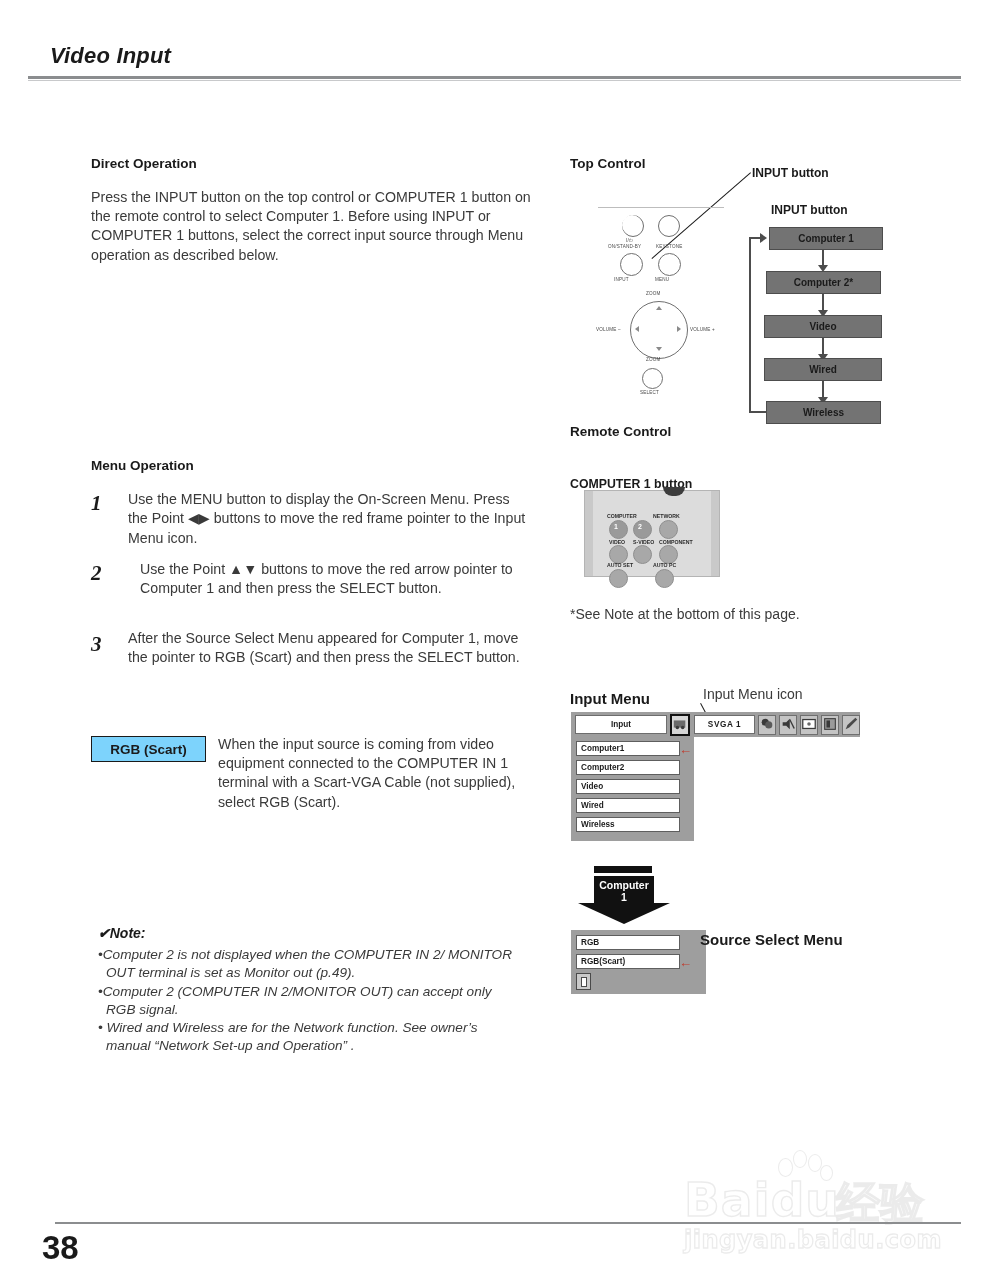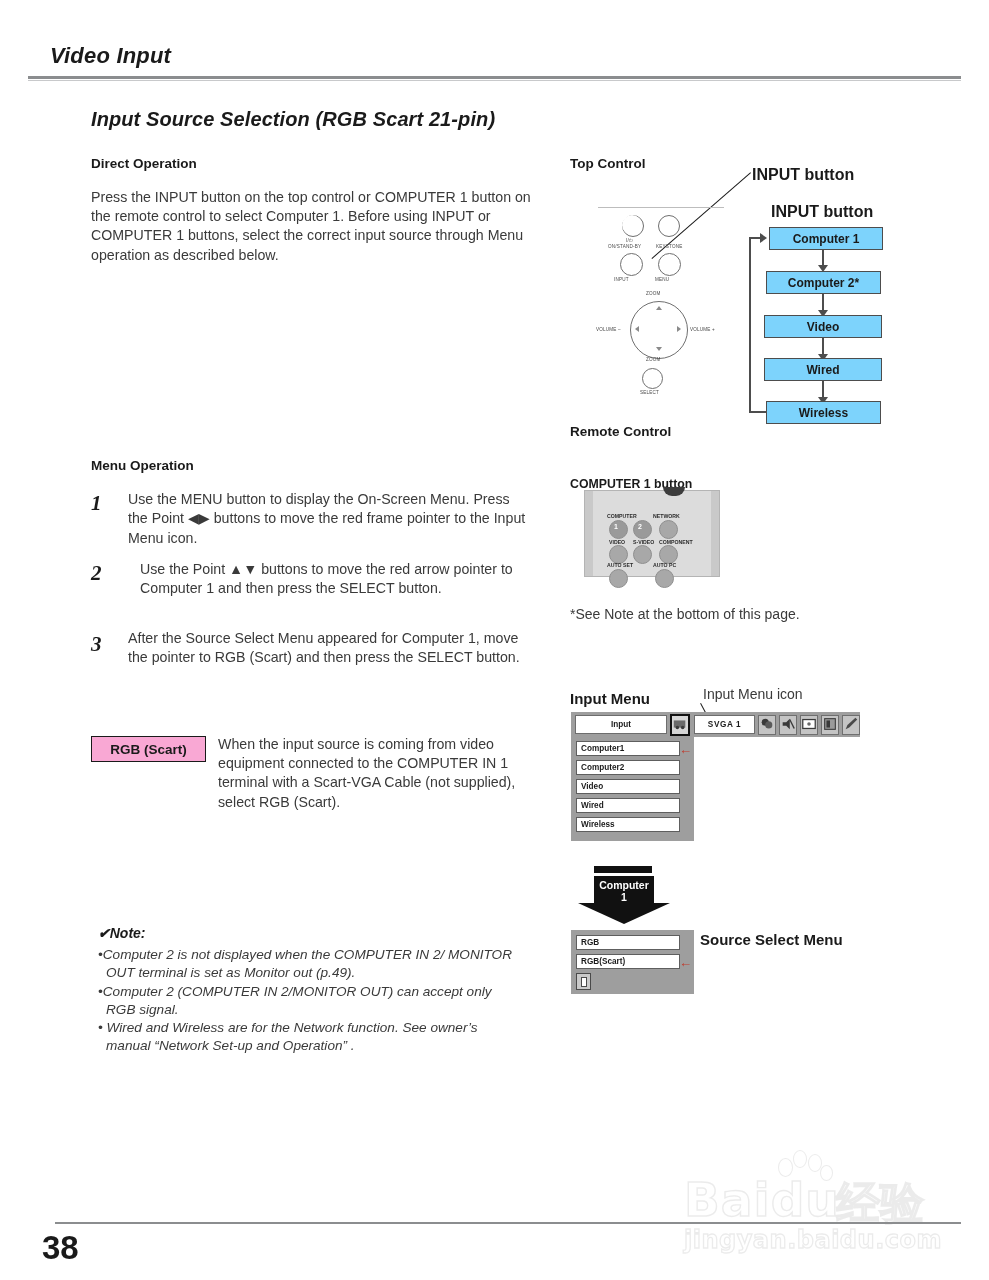--- a/index.html
+++ b/index.html
@@ -52,21 +52,21 @@
     position:absolute;font-size:21px;font-style:italic;font-weight:bold;
     font-family:"Liberation Serif", serif;color:#1a1a1a;
   }
   .step-txt{
     position:absolute;font-size:14.2px;line-height:19.3px;color:#3a3a3a;width:400px;
   }
 
   
   .callout-box{
     position:absolute;left:91px;top:736px;width:113px;height:24px;
-    border:1.6px solid #1a1a1a;background:#f9a8d4;
+    border:1.6px solid #1a1a1a;background:#7dd3fc;
     display:flex;align-items:center;justify-content:center;
     font-size:13.5px;font-weight:bold;color:#1a1a1a;
   }
   #rgb-scart-desc{left:218px;top:735px;width:320px;}
 
   
   .note-head{
     position:absolute;left:98px;top:925px;font-size:14px;font-weight:bold;
     font-style:italic;color:#1a1a1a;
   }
@@ -75,36 +75,36 @@
     font-size:13.6px;line-height:18.3px;font-style:italic;color:#3a3a3a;
   }
   .note-list .nb{display:block;text-indent:-8px;padding-left:8px;margin-bottom:0px;}
 
   
   #top-control-heading{left:570px;top:156px;}
   #remote-control-heading{left:570px;top:424px;}
   #computer1-btn-label{left:570px;top:477px;font-size:12.3px;}
   #input-menu-heading{left:570px;top:690px;font-size:15px;}
 
-  .lbl-small{position:absolute;font-size:16px;font-weight:bold;color:#1a1a1a;}
+  .lbl-small{position:absolute;font-size:12px;font-weight:bold;color:#1a1a1a;}
   #input-button-label-1{left:752px;top:166px;}
   #input-button-label-2{left:771px;top:203px;}
 
   .plain-t{position:absolute;font-size:14px;line-height:19px;color:#3a3a3a;}
   #input-menu-icon-label{left:703px;top:685px;font-size:14px;color:#3a3a3a;}
   #see-note{left:570px;top:605px;}
   #input-menu-desc{left:700px;top:743px;width:215px;}
   #source-select-desc{left:700px;top:955px;width:215px;}
   #source-select-heading{left:700px;top:931px;font-size:15px;}
 
   
   .flow-box{
-    position:absolute;background:#7dd3fc;border:1.3px solid #4d4d4d;
+    position:absolute;background:#737373;border:1.3px solid #4d4d4d;
     display:flex;align-items:center;justify-content:center;
-    font-size:12px;font-weight:bold;color:#1a1a1a;height:21px;
+    font-size:10px;font-weight:bold;color:#1a1a1a;height:21px;
   }
   .flow-arrow{position:absolute;width:2px;background:#4d4d4d;}
   .flow-arrow:after{
     content:"";position:absolute;left:-4px;bottom:-6px;
     border-left:5px solid transparent;border-right:5px solid transparent;
     border-top:7px solid #4d4d4d;
   }
   .loop-line{position:absolute;background:#4d4d4d;}
   .loop-head{
     position:absolute;width:0;height:0;
@@ -162,21 +162,21 @@
   }
   .osd-item{
     width:104px;height:15px;margin:0 0 4px 5px;background:#fff;border:1px solid #5e5e5e;
     display:flex;align-items:center;font-size:8.2px;font-weight:bold;color:#1a1a1a;
     padding-left:4px;box-sizing:border-box;
   }
   .osd-item:last-child{margin-bottom:0;}
   .red-arrow{position:absolute;font-size:13px;color:#c0392b;font-weight:bold;line-height:1;}
 
   .osd-menu2{position:absolute;left:571px;top:930px;width:123px;}
-  .osd-panel2{position:relative;width:123px;background:#9e9e9e;padding:5px 0 4px 0;}
+  .osd-panel2{position:relative;width:123px;background:#9e9e9e;padding:5px 12px 4px 0;}
   .exit-icon{
     width:13px;height:15px;margin-left:5px;background:#c9c9c9;border:1px solid #4a4a4a;
     position:relative;
   }
   .exit-icon:after{
     content:"";position:absolute;left:4px;top:3px;width:4px;height:8px;
     border:1px solid #4a4a4a;background:#fff;
   }
 
   
@@ -219,21 +219,20 @@
 </style>
 </head>
 <body>
 
 <div class="page">
 
   <div class="hdr-title">Video Input</div>
   <div class="hdr-rule"></div>
   <div class="hdr-rule2"></div>
 
-  <div class="sec-title">Input Source Selection (RGB Scart 21-pin)</div>
 
   <div class="sub-h" id="direct-operation-heading">Direct Operation</div>
   <div class="body-t" id="direct-operation-text">Press the INPUT button on the top control or COMPUTER 1 button on the remote control to select Computer 1. Before using INPUT or COMPUTER 1 buttons, select the correct input source through Menu operation as described below.</div>
 
   <div class="sub-h" id="menu-operation-heading">Menu Operation</div>
 
   <div class="step">
     <div class="step-num" style="left:91px;top:491px;">1</div>
     <div class="step-txt" style="left:128px;top:490px;">Use the MENU button to display the On-Screen Menu. Press the Point ◀▶ buttons to move the red frame pointer to the Input Menu icon.</div>
   </div>

